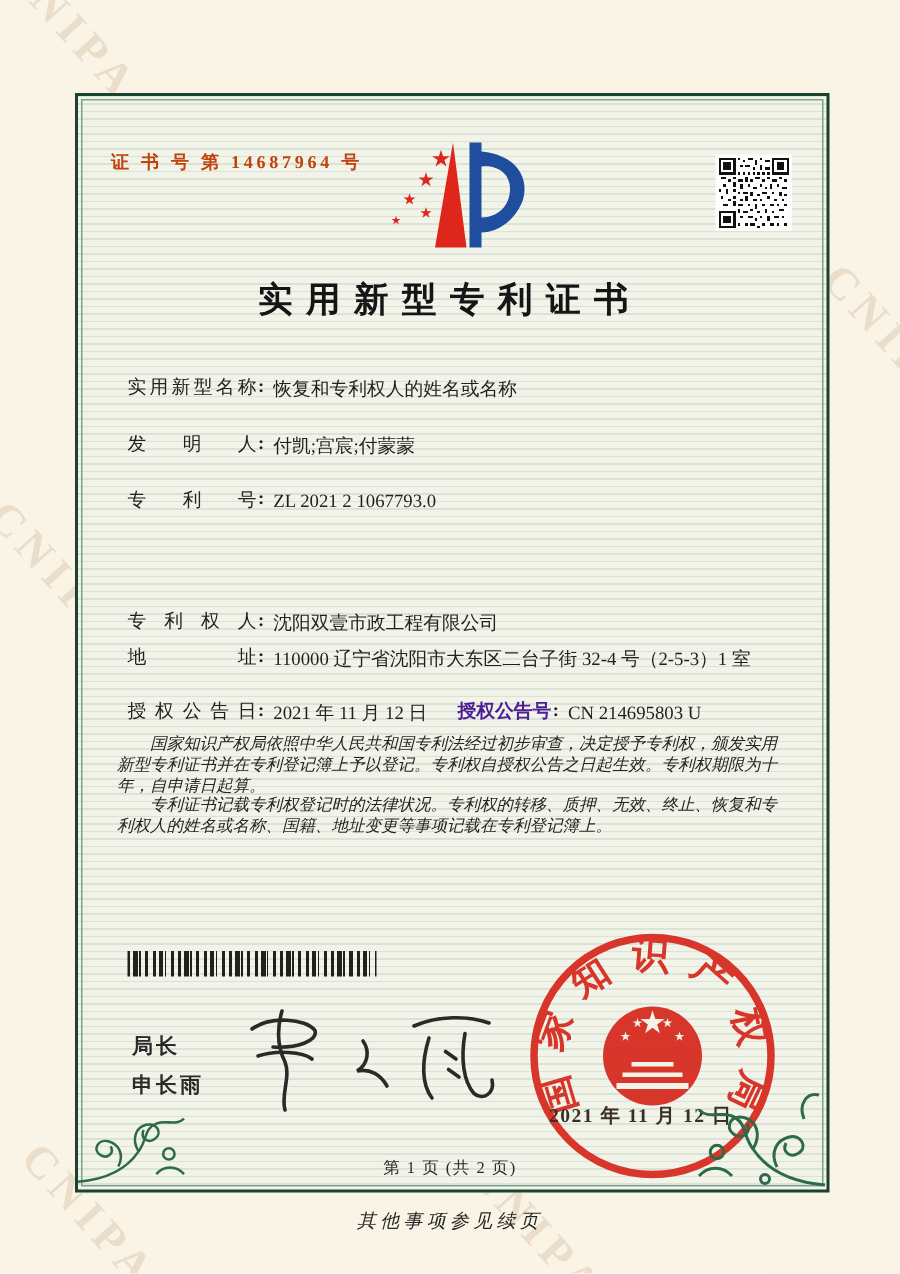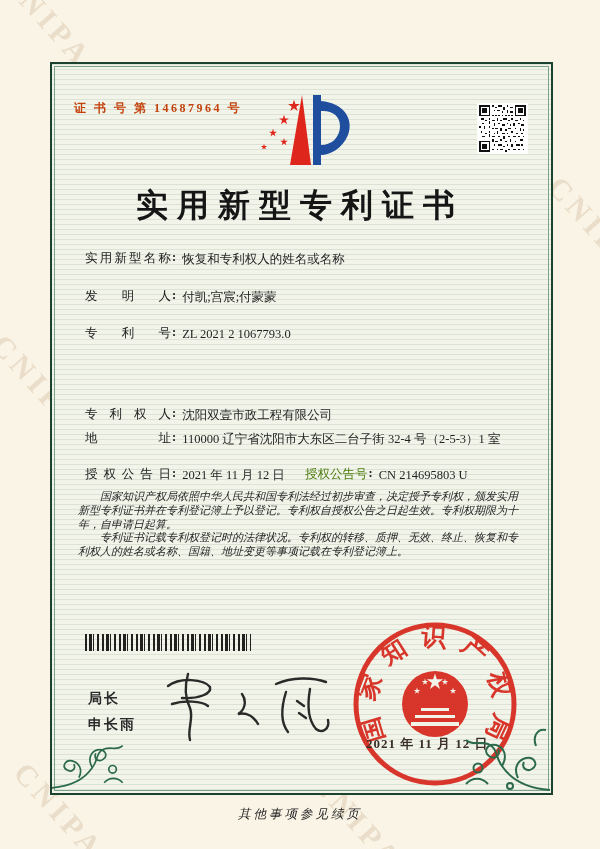--- a/index.html
+++ b/index.html
@@ -29,28 +29,28 @@
     border:1px solid #7ca38a;pointer-events:none;
   }
   .cert-no{
     position:absolute;left:74px;top:100px;z-index:3;
     font-size:12px;letter-spacing:2.5px;color:#c2410c;font-weight:600;
   }
   .qr{position:absolute;left:477px;top:103px;width:47px;height:47px;z-index:3;background:#fdfdfb;padding:2px;}
   .logo{position:absolute;left:256px;top:93px;width:100px;height:80px;z-index:3;}
   .title{
     position:absolute;left:0;top:184px;width:100%;text-align:center;z-index:3;
-    font-size:32px;font-weight:700;letter-spacing:9px;color:#151515;
+    font-size:23px;font-weight:700;letter-spacing:9px;color:#151515;
   }
   .field-row{position:absolute;left:85px;z-index:3;font-size:12.5px;white-space:nowrap;}
   .flabel{
     display:inline-block;width:86px;text-align:justify;text-align-last:justify;
     font-weight:400;color:#222;vertical-align:top;
   }
-  .flabel-plain{display:inline-block;font-weight:400;color:#4d7c0f;vertical-align:top;}
+  .flabel-plain{display:inline-block;font-weight:700;color:#4c1d95;vertical-align:top;}
   .fcolon{display:inline-block;margin:0 6px 0 1px;font-weight:600;vertical-align:top;}
   .fvalue{display:inline-block;max-width:352px;white-space:normal;color:#1f1f1f;vertical-align:top;line-height:1.45;}
   .paras{
     position:absolute;left:78px;top:490px;width:448px;z-index:3;
     font-size:11px;line-height:13.8px;font-style:italic;color:#242424;
   }
   .paras p{margin:0;text-indent:2em;}
   .barcode{
     position:absolute;left:85px;top:634px;width:166px;height:17px;z-index:3;
     background-image:repeating-linear-gradient(90deg,
@@ -184,20 +184,21 @@
       <use href="#sstar" transform="translate(94,62) scale(0.34)" fill="#f2f4ea"></use>
       <use href="#sstar" transform="translate(102,71) scale(0.34)" fill="#f2f4ea"></use>
       <rect x="70" y="88" width="28" height="3" fill="#f2f4ea"></rect>
       <rect x="64" y="95" width="40" height="3" fill="#f2f4ea"></rect>
       <rect x="60" y="102" width="48" height="4" fill="#f2f4ea"></rect>
     </g>
   </svg>
 
   <div class="seal-date">2021 年 11 月 12 日</div>
 
+  <div class="page-info">第 1 页 (共 2 页)</div>
   <div class="continuation">其他事项参见续页</div>
 
   <svg class="flourish flourish-right" width="96" height="95" viewBox="0 0 96 95">
     <g stroke="#2c6a4b" fill="none" stroke-width="2">
       <path d="M92 90 C66 88 52 78 44 66 C37 57 40 48 30 44 C22 41 14 46 8 40"></path>
       <path d="M44 66 C50 56 46 47 38 45 C29 43 25 52 31 56 C36 60 43 56 40 49"></path>
       <path d="M60 78 C55 68 60 60 68 58 C76 56 81 65 74 69 C69 72 63 68 66 62"></path>
       <path d="M30 84 C24 77 14 77 8 84"></path>
       <path d="M78 46 C74 36 80 28 88 30"></path>
       <circle cx="20" cy="68" r="4.5"></circle>

